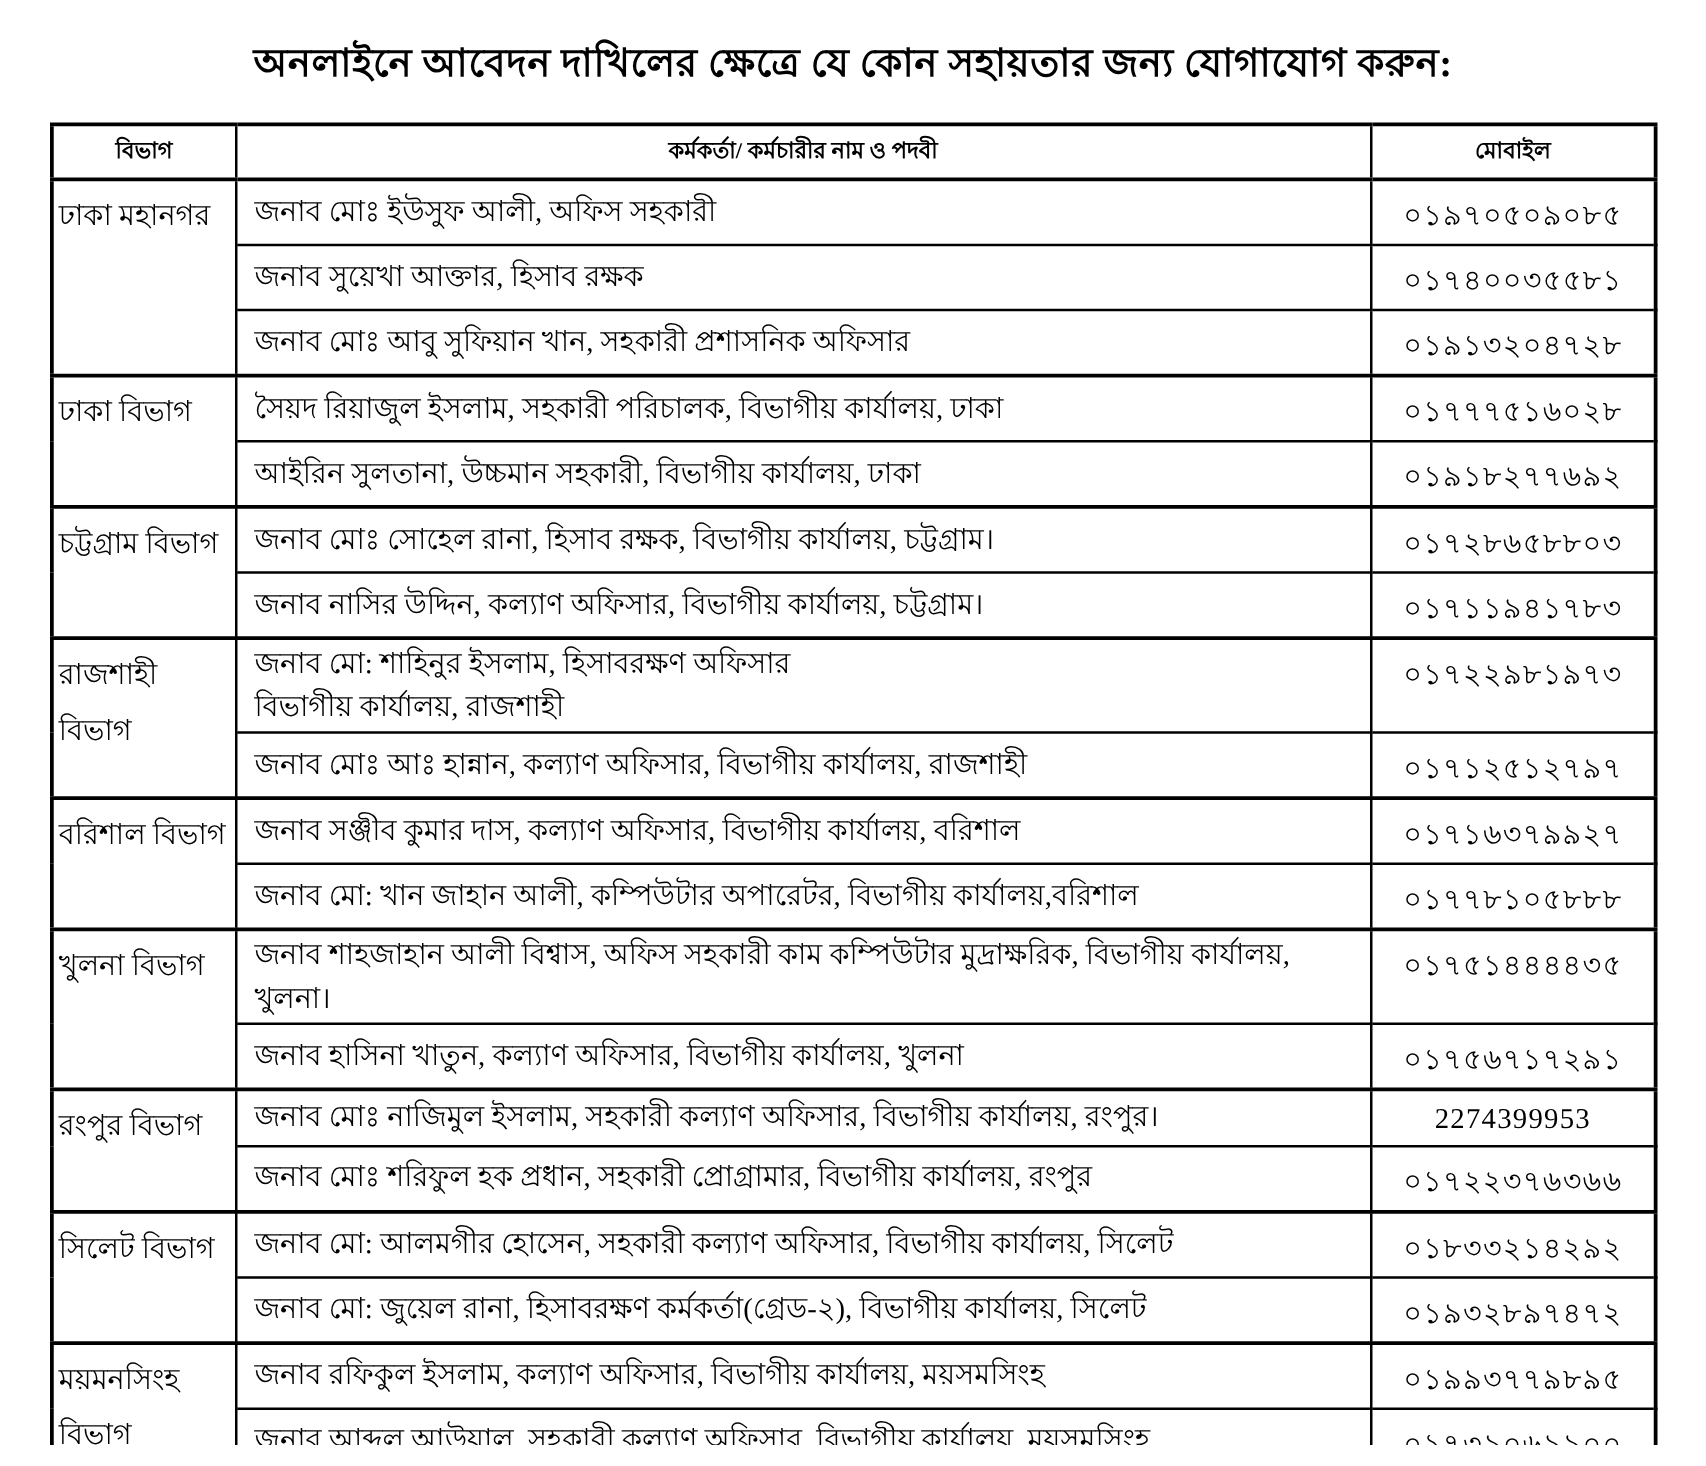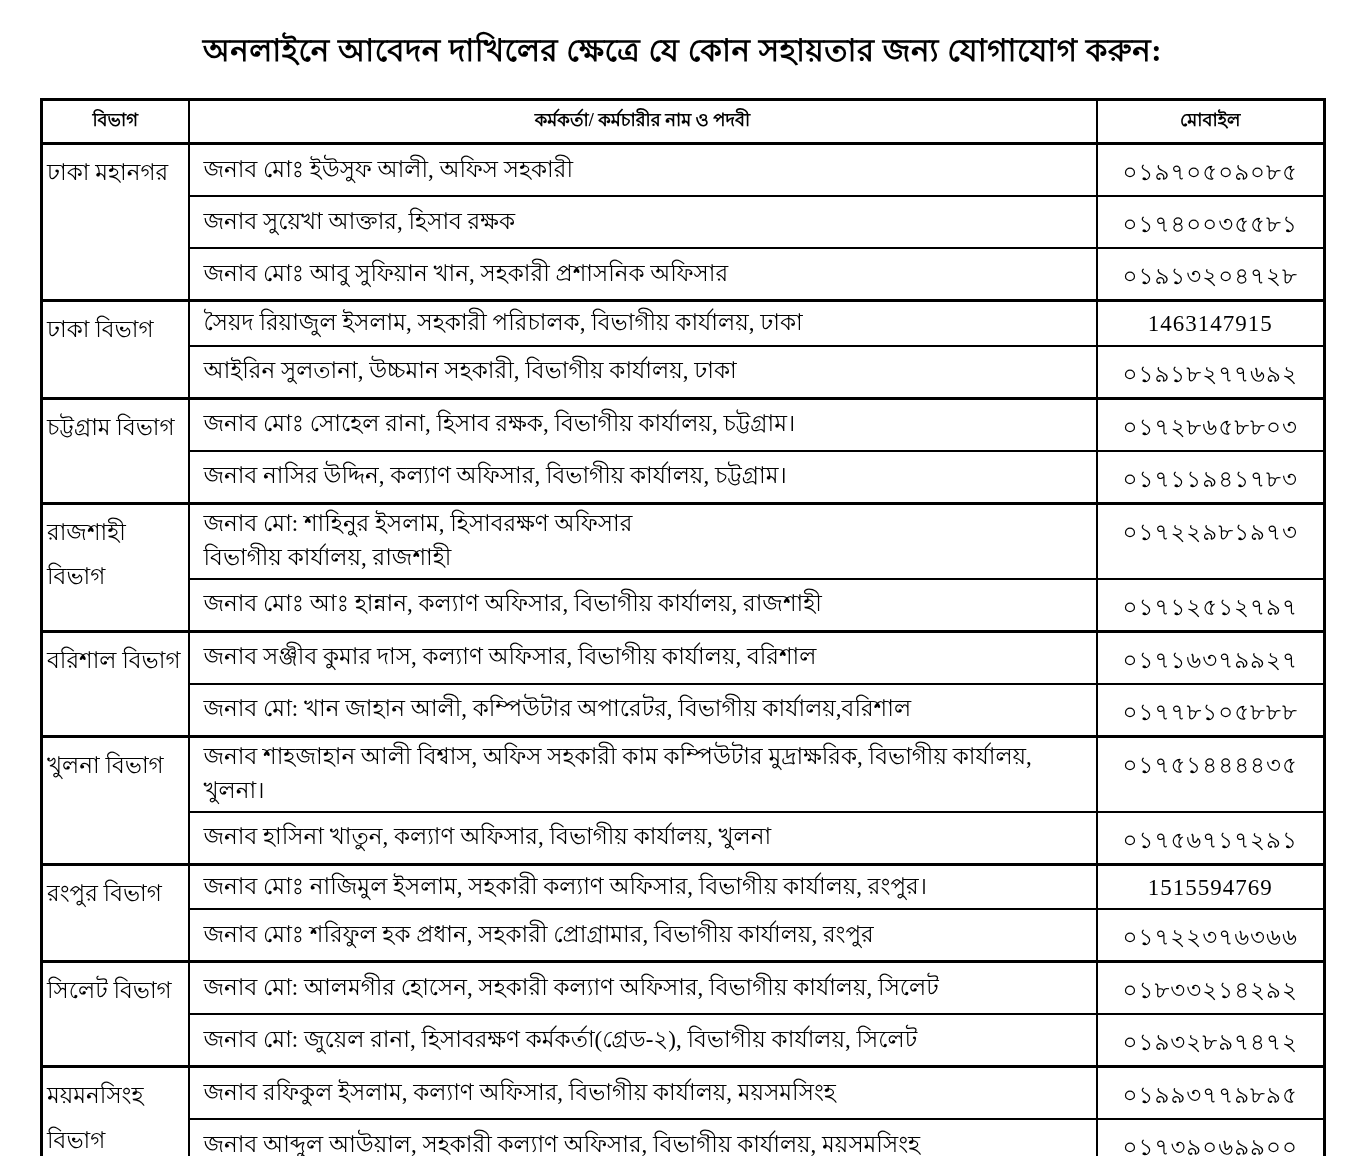--- a/index.html
+++ b/index.html
@@ -111,21 +111,21 @@
       <tr>
         <td class="cell-name">জনাব মোঃ আবু সুফিয়ান খান, সহকারী প্রশাসনিক অফিসার</td>
         <td class="cell-mobile">০১৯১৩২০৪৭২৮</td>
       </tr>
     </tbody>
 
     <tbody>
       <tr>
         <td class="cell-division" rowspan="2">ঢাকা বিভাগ</td>
         <td class="cell-name">সৈয়দ রিয়াজুল ইসলাম, সহকারী পরিচালক, বিভাগীয় কার্যালয়, ঢাকা</td>
-        <td class="cell-mobile">1463147915</td>
+        <td class="cell-mobile">০১৭৭৭৫১৬০২৮</td>
       </tr>
       <tr>
         <td class="cell-name">আইরিন সুলতানা, উচ্চমান সহকারী, বিভাগীয় কার্যালয়, ঢাকা</td>
         <td class="cell-mobile">০১৯১৮২৭৭৬৯২</td>
       </tr>
     </tbody>
 
     <tbody>
       <tr>
         <td class="cell-division" rowspan="2">চট্টগ্রাম বিভাগ</td>
@@ -172,21 +172,21 @@
       <tr>
         <td class="cell-name">জনাব হাসিনা খাতুন, কল্যাণ অফিসার, বিভাগীয় কার্যালয়, খুলনা</td>
         <td class="cell-mobile">০১৭৫৬৭১৭২৯১</td>
       </tr>
     </tbody>
 
     <tbody>
       <tr>
         <td class="cell-division" rowspan="2">রংপুর বিভাগ</td>
         <td class="cell-name">জনাব মোঃ নাজিমুল ইসলাম, সহকারী কল্যাণ অফিসার, বিভাগীয় কার্যালয়, রংপুর।</td>
-        <td class="cell-mobile">1515594769</td>
+        <td class="cell-mobile">2274399953</td>
       </tr>
       <tr>
         <td class="cell-name">জনাব মোঃ শরিফুল হক প্রধান, সহকারী প্রোগ্রামার, বিভাগীয় কার্যালয়, রংপুর</td>
         <td class="cell-mobile">০১৭২২৩৭৬৩৬৬</td>
       </tr>
     </tbody>
 
     <tbody>
       <tr>
         <td class="cell-division" rowspan="2">সিলেট বিভাগ</td>

